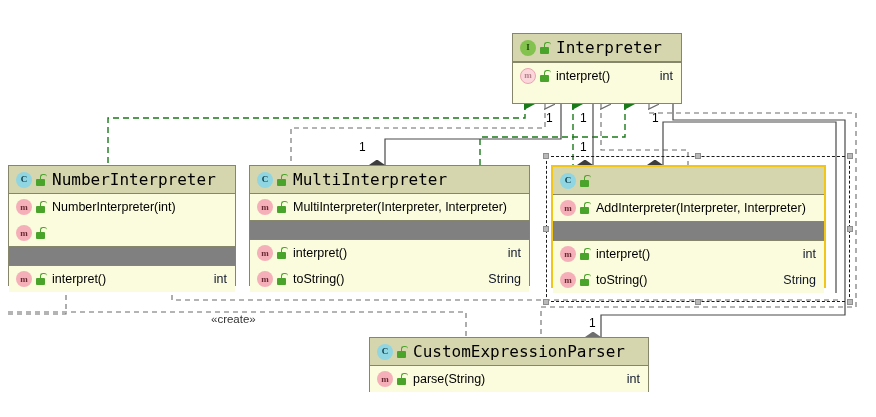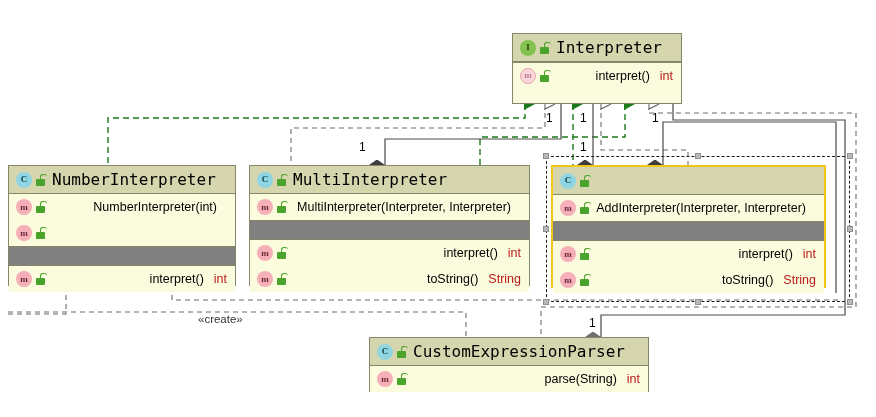--- a/index.html
+++ b/index.html
@@ -64,25 +64,24 @@
     box-sizing: border-box;
     white-space: nowrap;
     background: #fbfbdd;
   }
   .uml-row .mname {
     font-size: 12.5px;
     color: #000000;
     margin-left: 5px;
     flex: 1 1 auto;
     overflow: hidden;
-    text-align: right;
   }
   .uml-row .mtype {
     font-size: 12.5px;
-    color: #b91c1c;
+    color: #0f172a;
     margin-left: 10px;
     flex: 0 0 auto;
   }
   .uml-sep {
     height: 20px;
     background: #808080;
     border-top: 1px solid #86866a;
     border-bottom: 1px solid #86866a;
     box-sizing: border-box;
   }
@@ -236,21 +235,21 @@
     </g>
   </svg>
 
   <div class="mult" style="left:546px; top:111px;">1</div>
   <div class="mult" style="left:580px; top:111px;">1</div>
   <div class="mult" style="left:652px; top:111px;">1</div>
   <div class="mult" style="left:359px; top:140px;">1</div>
   <div class="mult" style="left:580px; top:140px;">1</div>
   <div class="mult" style="left:589px; top:316px;">1</div>
 
-  <div class="stereo" style="left:195px; top:313px;">«create»</div>
+  <div class="stereo" style="left:208px; top:313px;">«create»</div>
 
   <div class="selrect" style="left:546px; top:156px; width:304px; height:146px;"></div>
   <div class="handle" style="left:543px; top:153px;"></div>
   <div class="handle" style="left:695px; top:153px;"></div>
   <div class="handle" style="left:847px; top:153px;"></div>
   <div class="handle" style="left:543px; top:226px;"></div>
   <div class="handle" style="left:847px; top:226px;"></div>
   <div class="handle" style="left:543px; top:299px;"></div>
   <div class="handle" style="left:695px; top:299px;"></div>
   <div class="handle" style="left:847px; top:299px;"></div>

